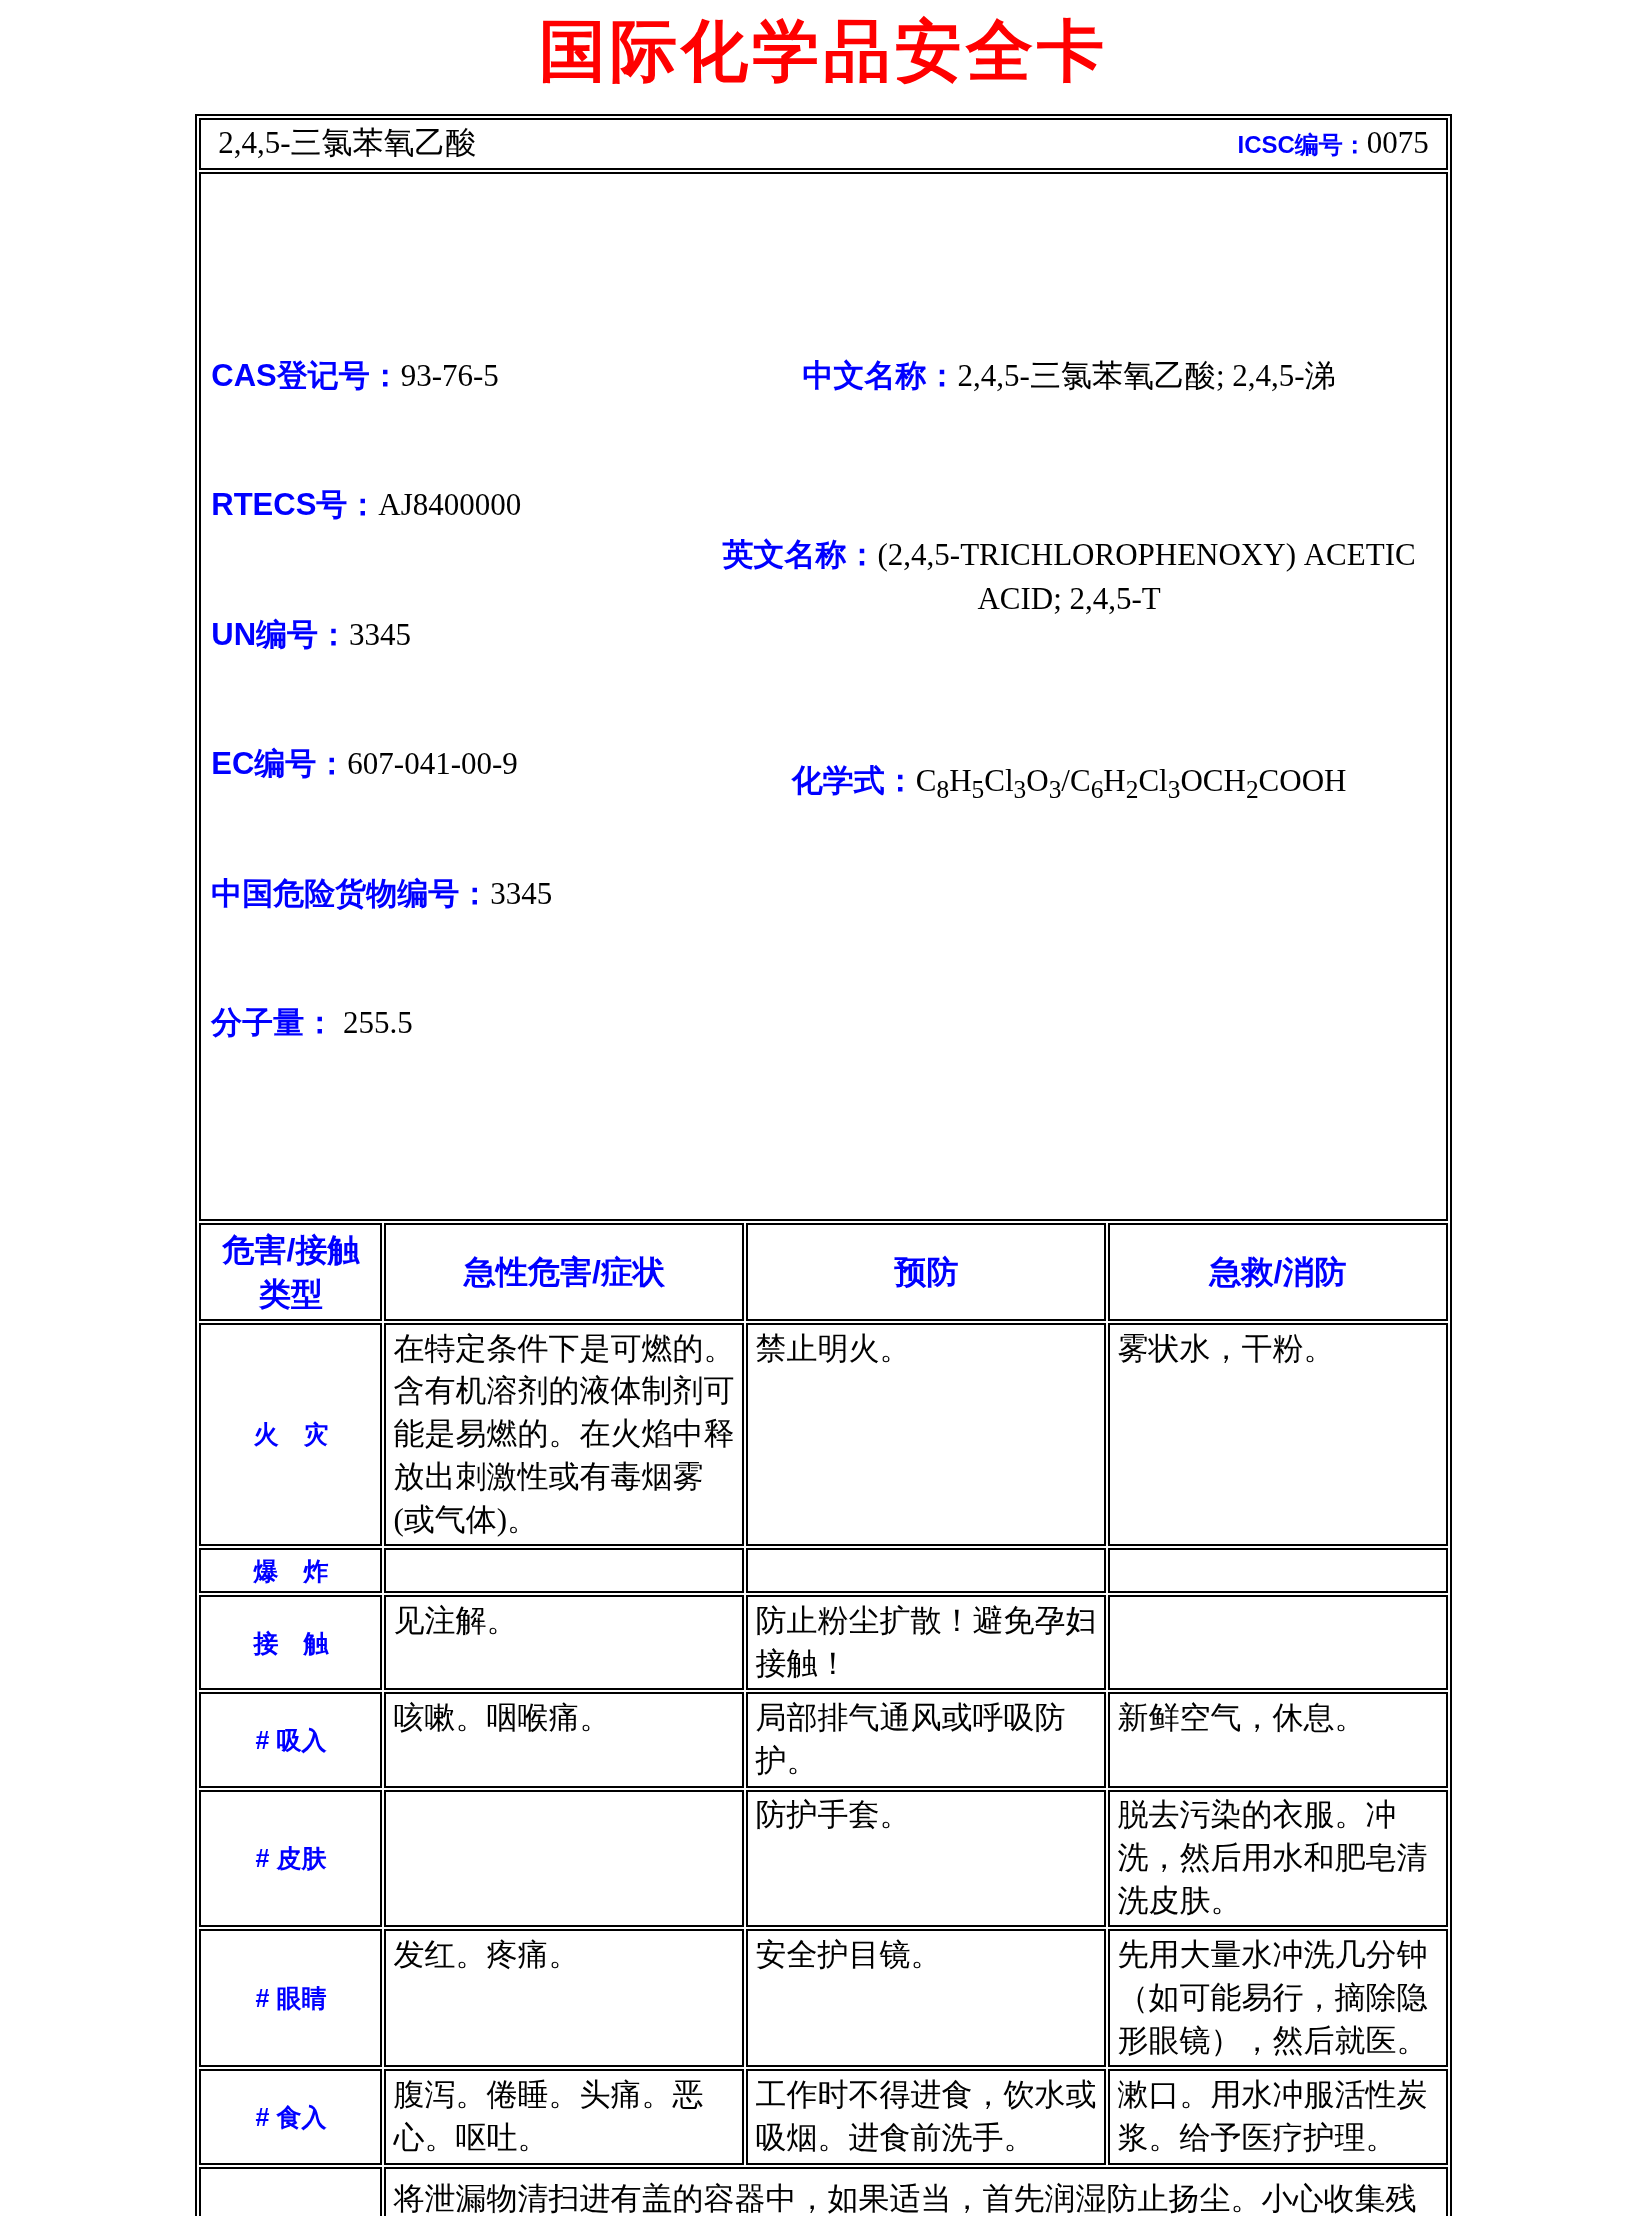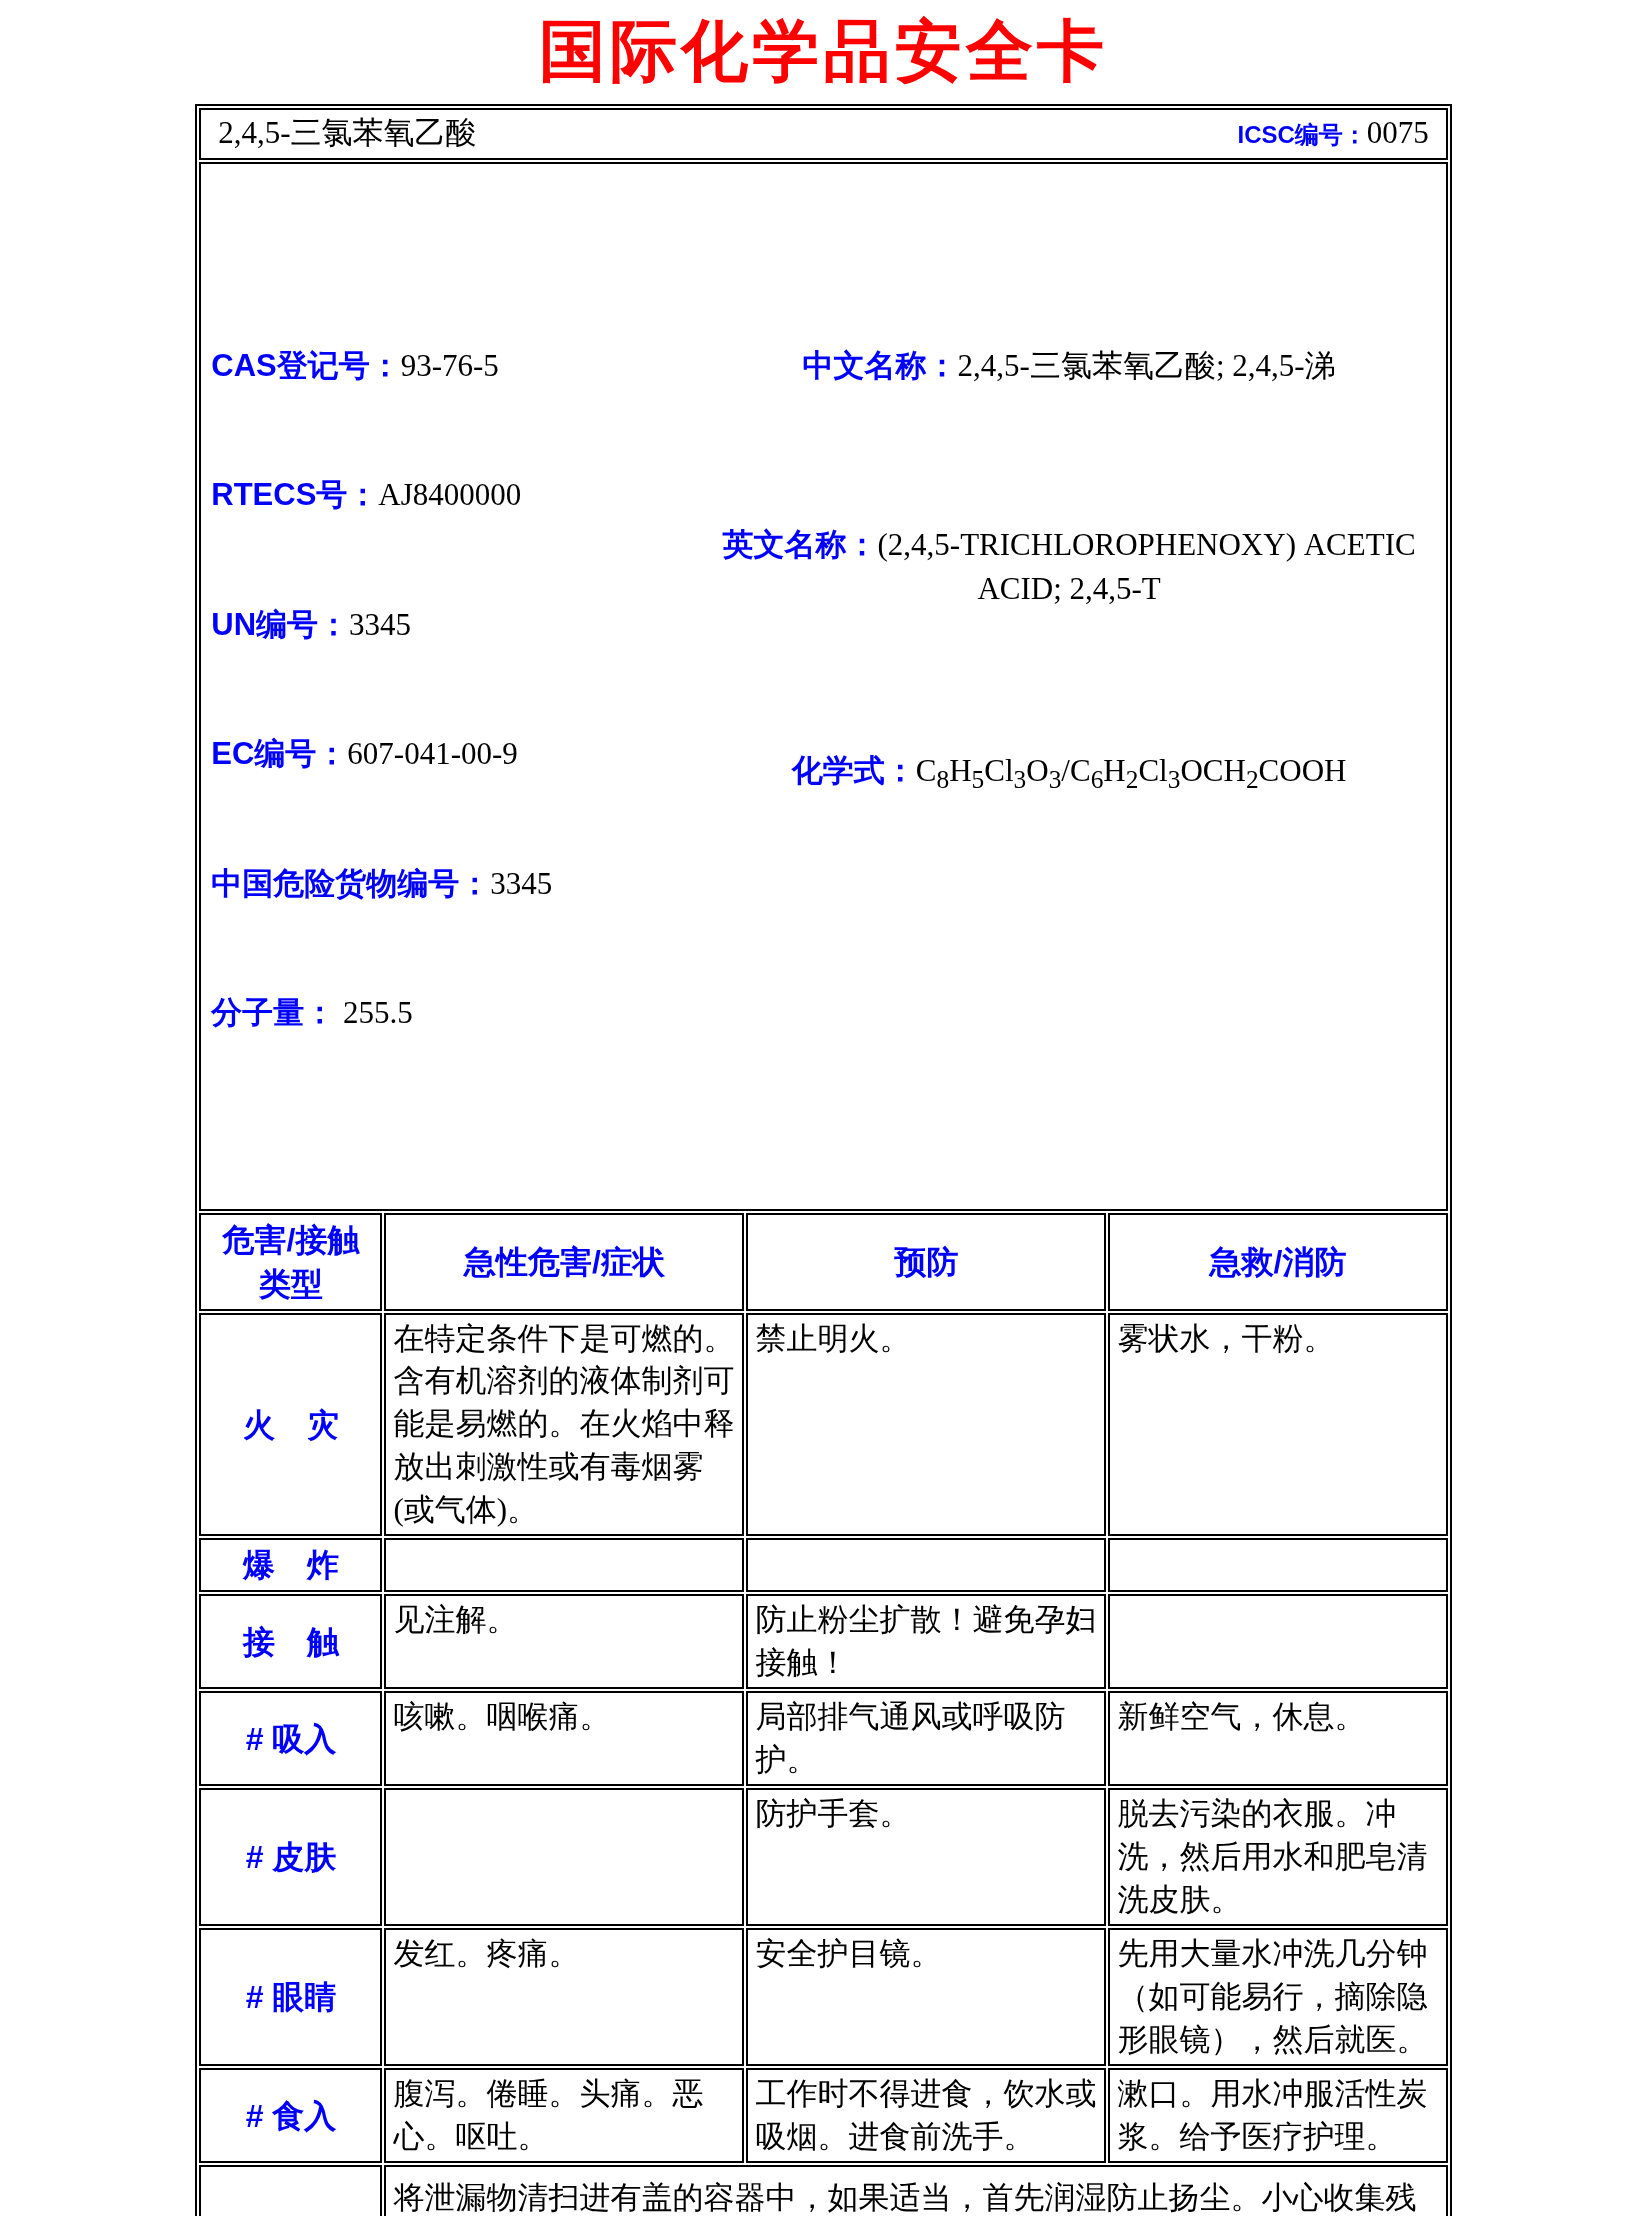--- a/index.html
+++ b/index.html
@@ -14,21 +14,21 @@
     color: #000000;
     font-size: 31px;
   }
   .main-title {
     text-align: center;
     color: var(--title);
     font-family: "Liberation Sans", sans-serif;
     font-weight: bold;
     font-size: 67px;
     letter-spacing: 4.2px;
-    margin: 14px 0 16px 0;
+    margin: 14px 0 26px 0;
     line-height: 1.1;
   }
   table.card {
     table-layout: fixed;
     width: 1242px;
     margin: 0 auto;
     border: 2.8px solid #000;
     border-collapse: separate;
     border-spacing: 2.1px;
     background: #fff;
@@ -68,21 +68,21 @@
   .info-line { line-height: 44px; }
   .info-right { flex: 1; padding-left: 4.2px; text-align: center; }
   .info-right .cn { margin-top: 0.7px; line-height: 44px; }
   .info-right .en { margin-top: 49px; line-height: 44px; }
   .info-right .formula { margin-top: 53px; line-height: 44px; }
   sub { font-size: 0.82em; line-height: 0; }
 
   td.typecell {
     vertical-align: middle;
     text-align: center;
-    font-size: 32px;
+    font-size: 25px;
   }
   .r-head td {
     vertical-align: middle;
     text-align: center;
     font-size: 32px;
   }
   td.wide { line-height: 1.6; padding-top: 5.6px; }
 </style>
 </head>
 <body>

